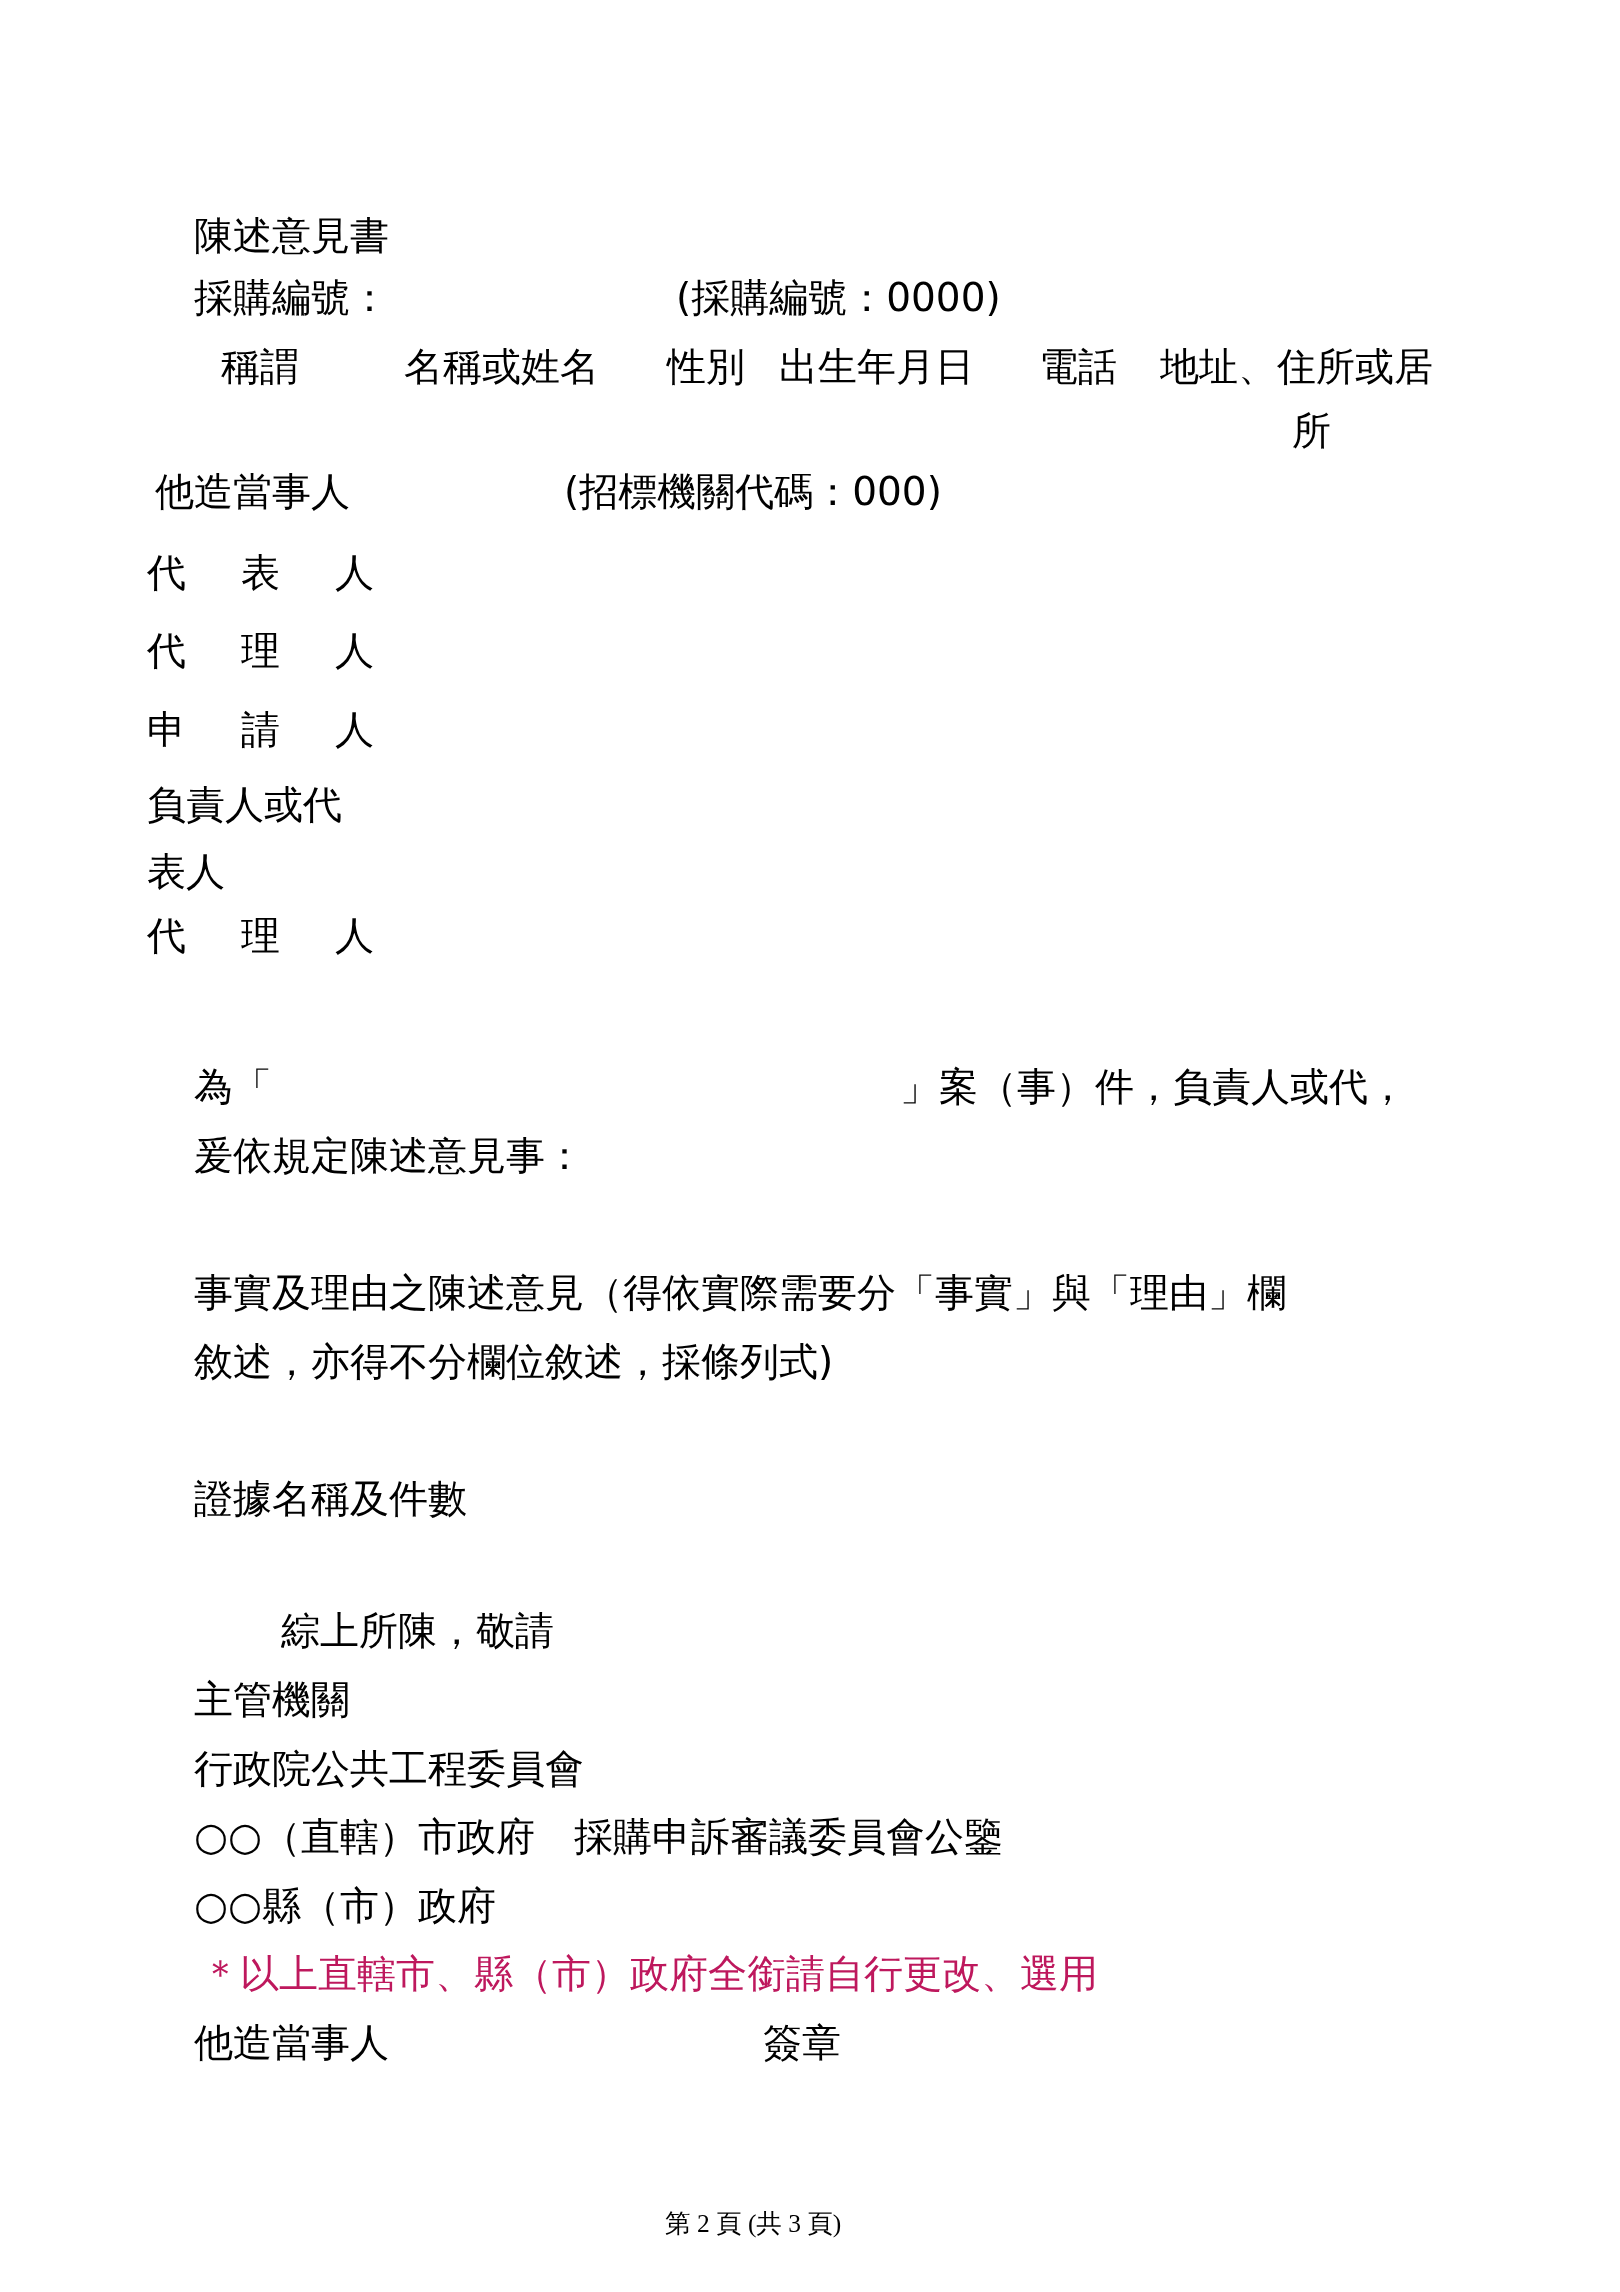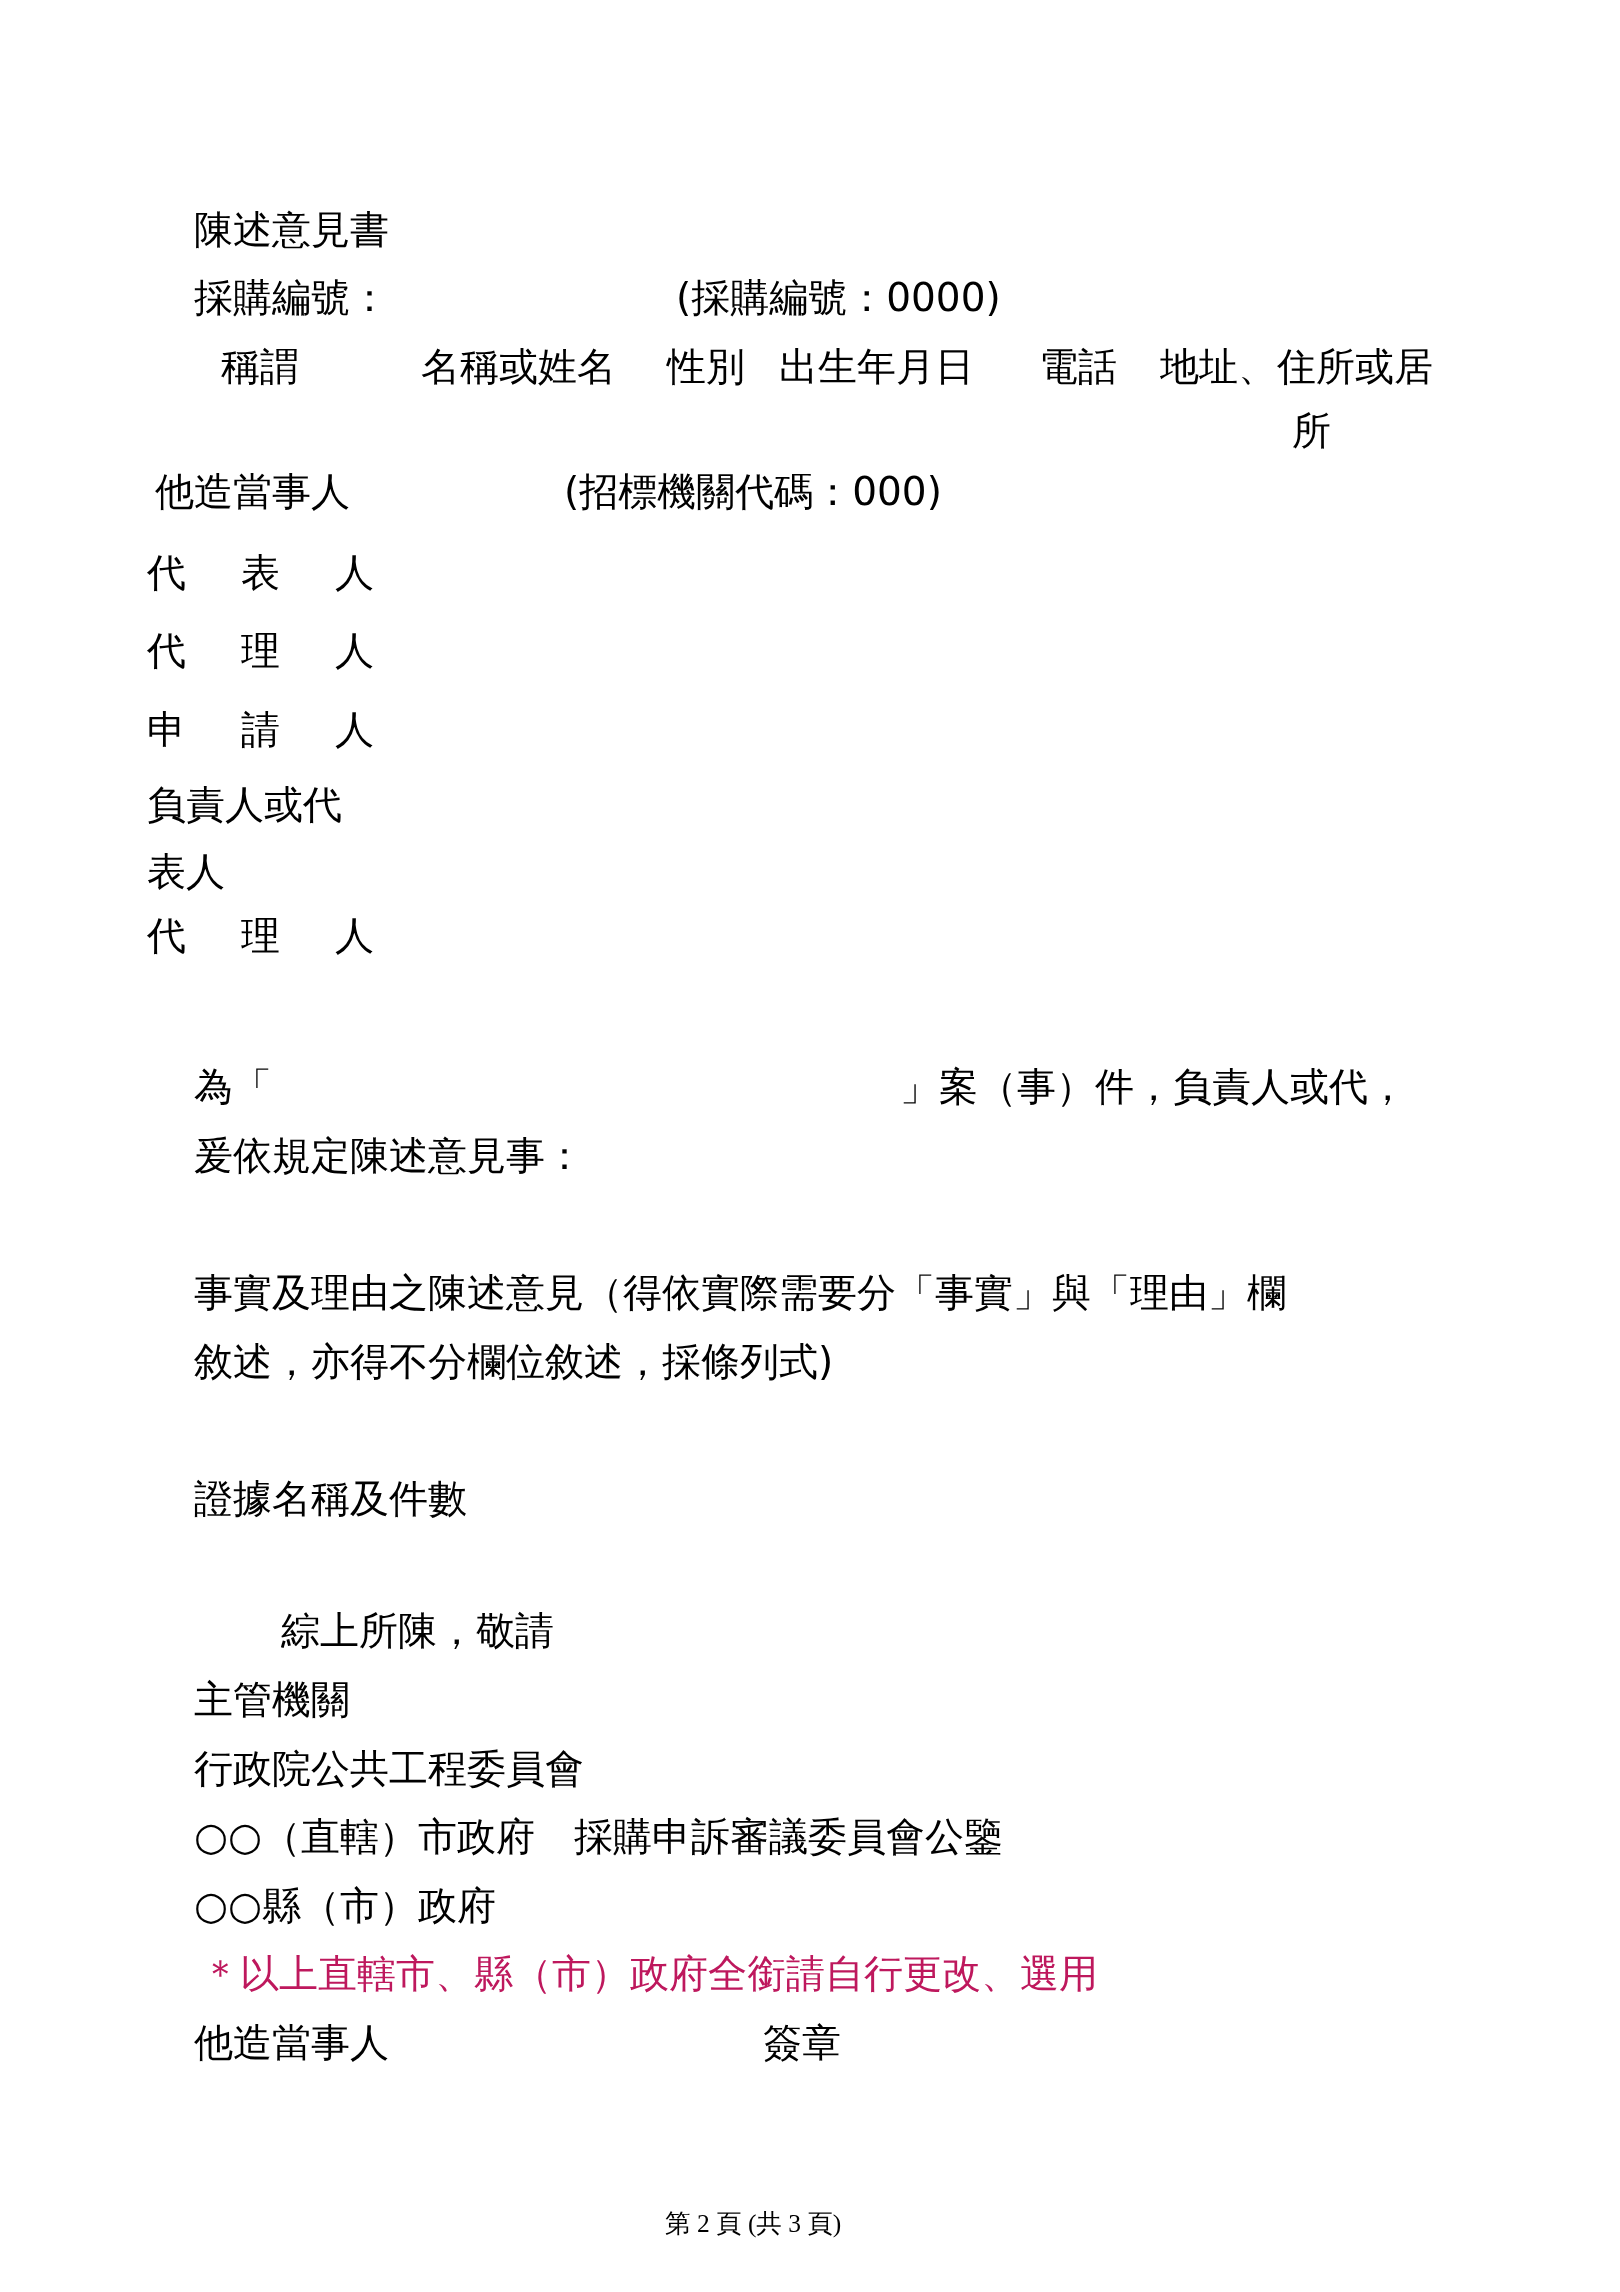--- a/index.html
+++ b/index.html
@@ -9,28 +9,28 @@
   .red { color: #be185d; }
   .footer { position: absolute; font-family: "Liberation Serif", "DejaVu Serif", serif;
             font-size: 25.5px; line-height: 31px; white-space: nowrap; }
   .spaced { letter-spacing: 55px; }
 </style>
 </head>
 <body>
 
 <div>
 
-  <div class="t" style="left:194px; top:206px;">陳述意見書</div>
+  <div class="t" style="left:194px; top:212px;">陳述意見書</div>
 
   <div class="t" style="left:194px; top:274px;">採購編號：</div>
   <div class="t" style="left:676px; top:274px;">(採購編號：0000)</div>
 
   <div>
     <div class="t" style="left:221px; top:343px;">稱謂</div>
-    <div class="t" style="left:421px; top:343px;">名稱或姓名</div>
+    <div class="t" style="left:404px; top:343px;">名稱或姓名</div>
     <div class="t" style="left:667px; top:343px;">性別</div>
     <div class="t" style="left:779px; top:343px;">出生年月日</div>
     <div class="t" style="left:1039px; top:343px;">電話</div>
     <div class="t" style="left:1160px; top:343px;">地址、住所或居</div>
     <div class="t" style="left:1292px; top:407px;">所</div>
   </div>
 
   <div>
     <div class="t" style="left:155px; top:468px;">他造當事人</div>
     <div class="t" style="left:564px; top:468px;">(招標機關代碼：000)</div>

